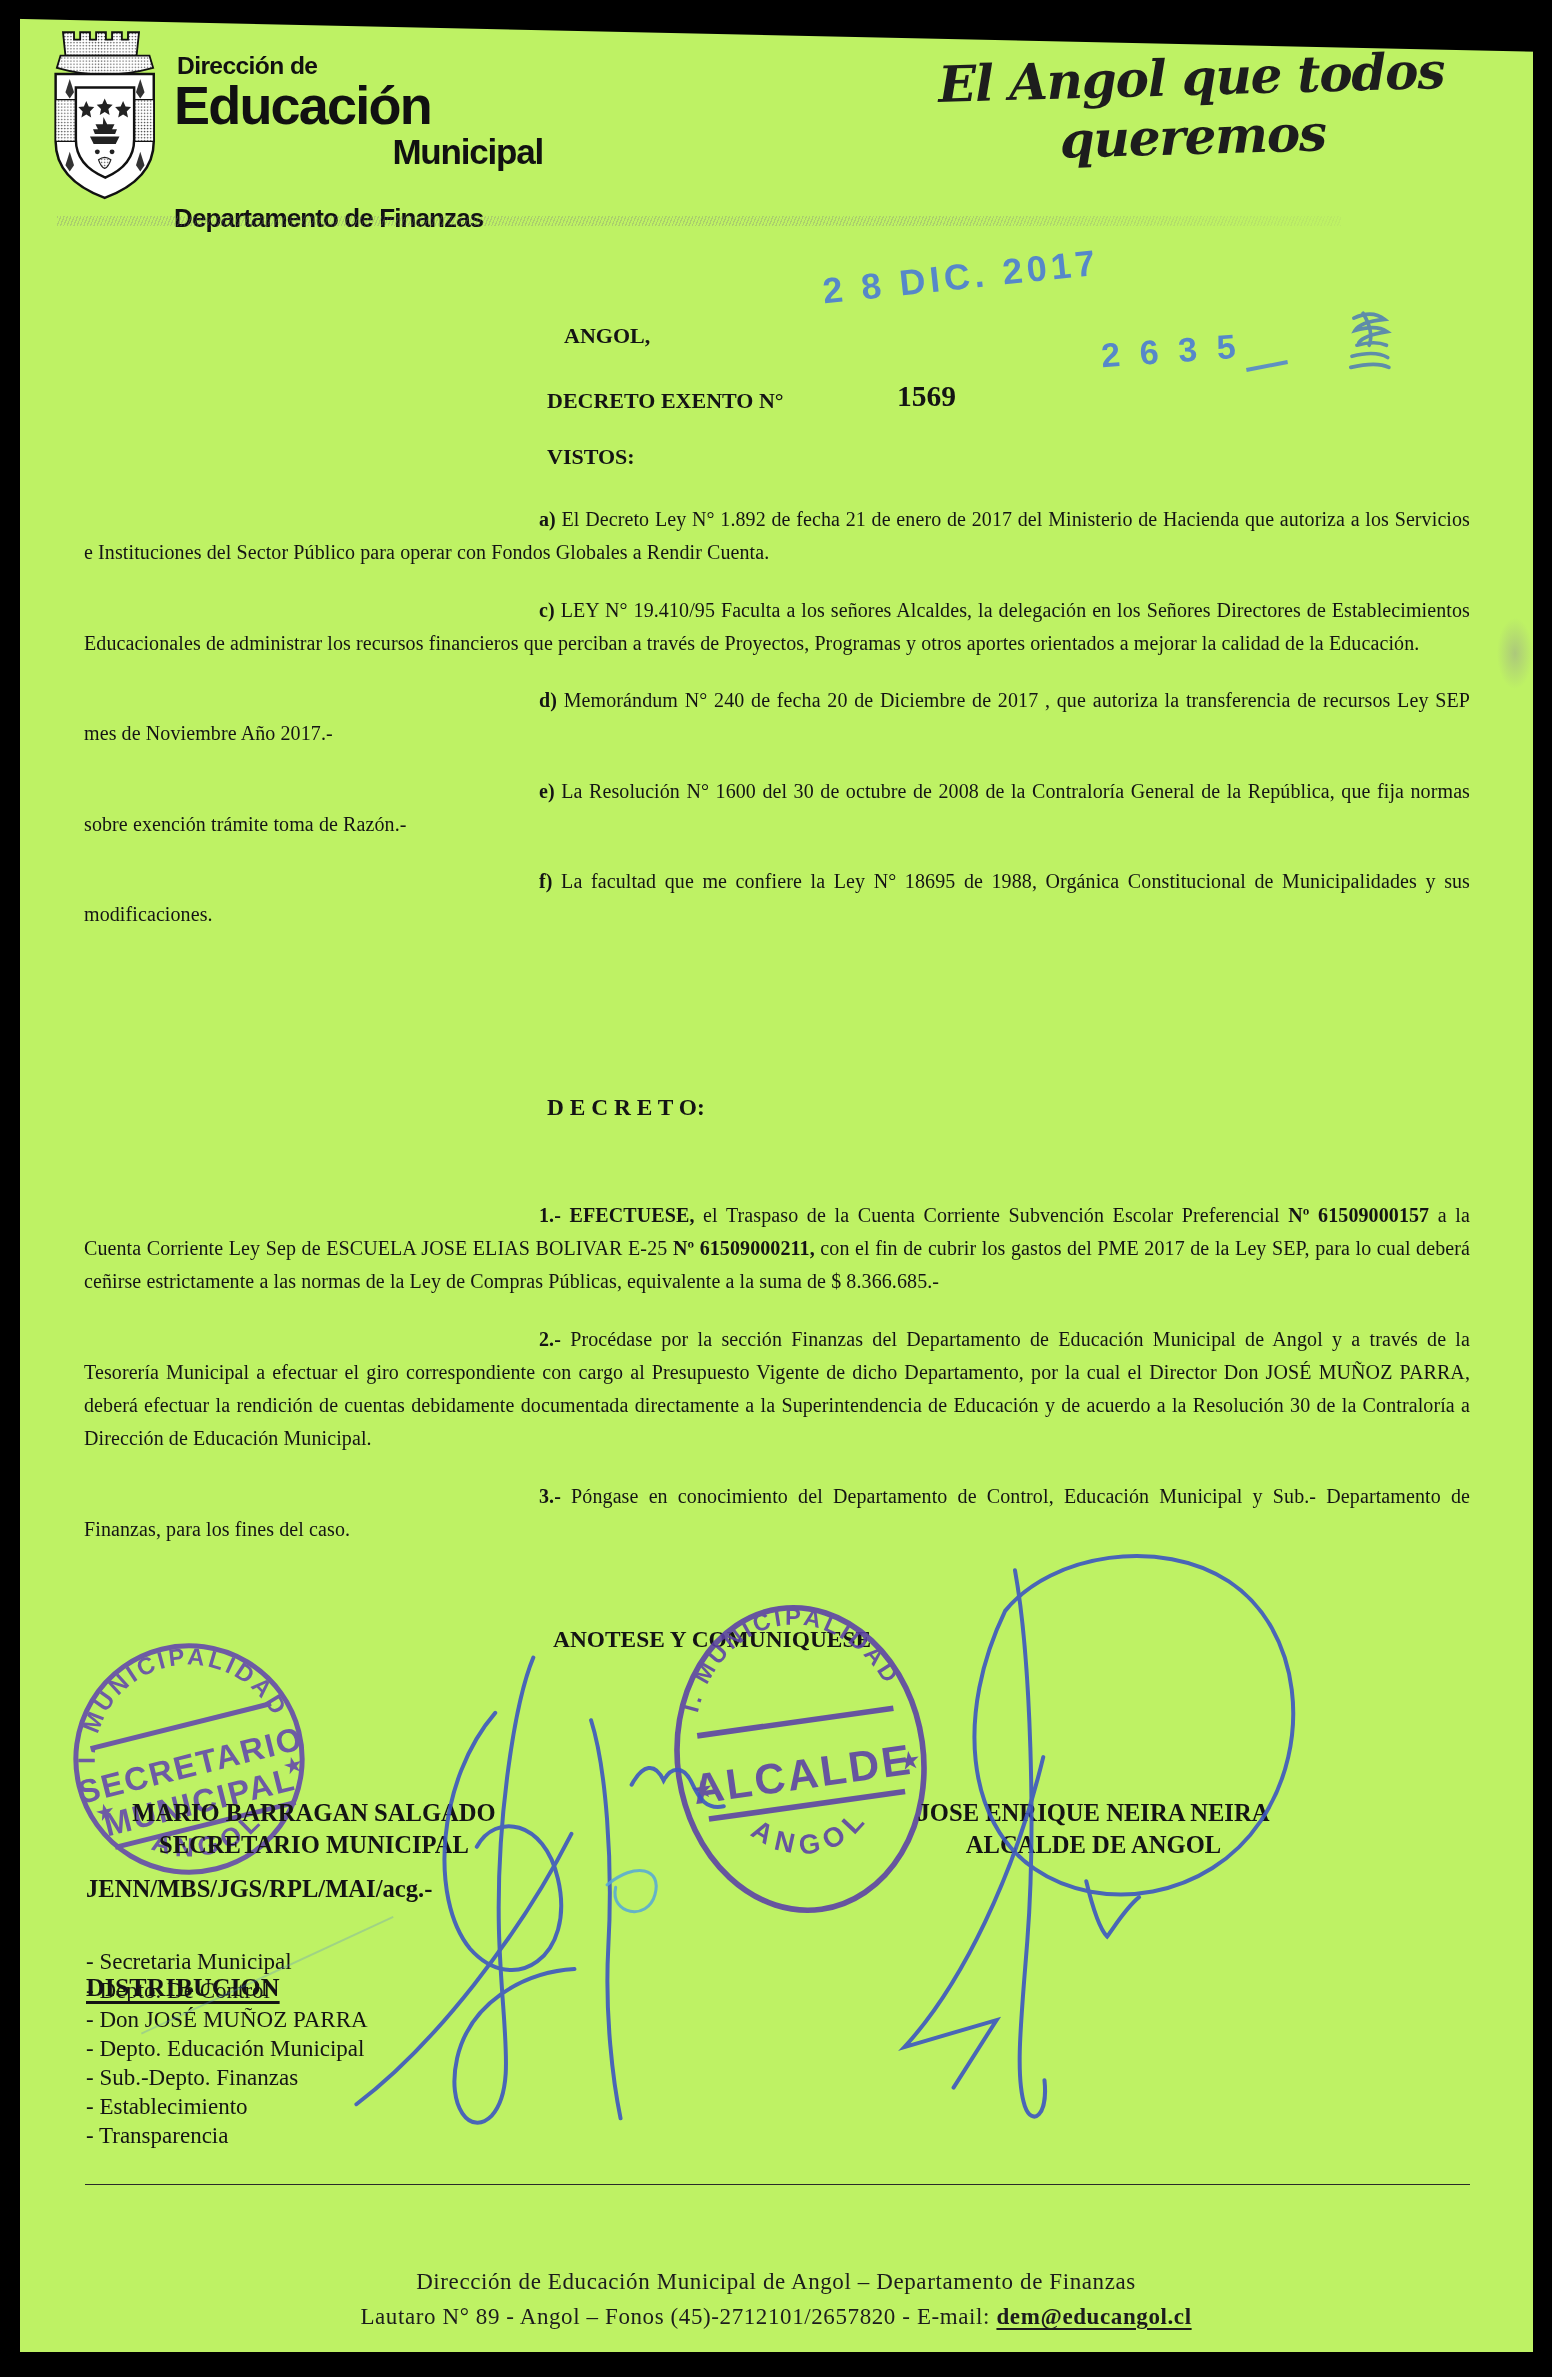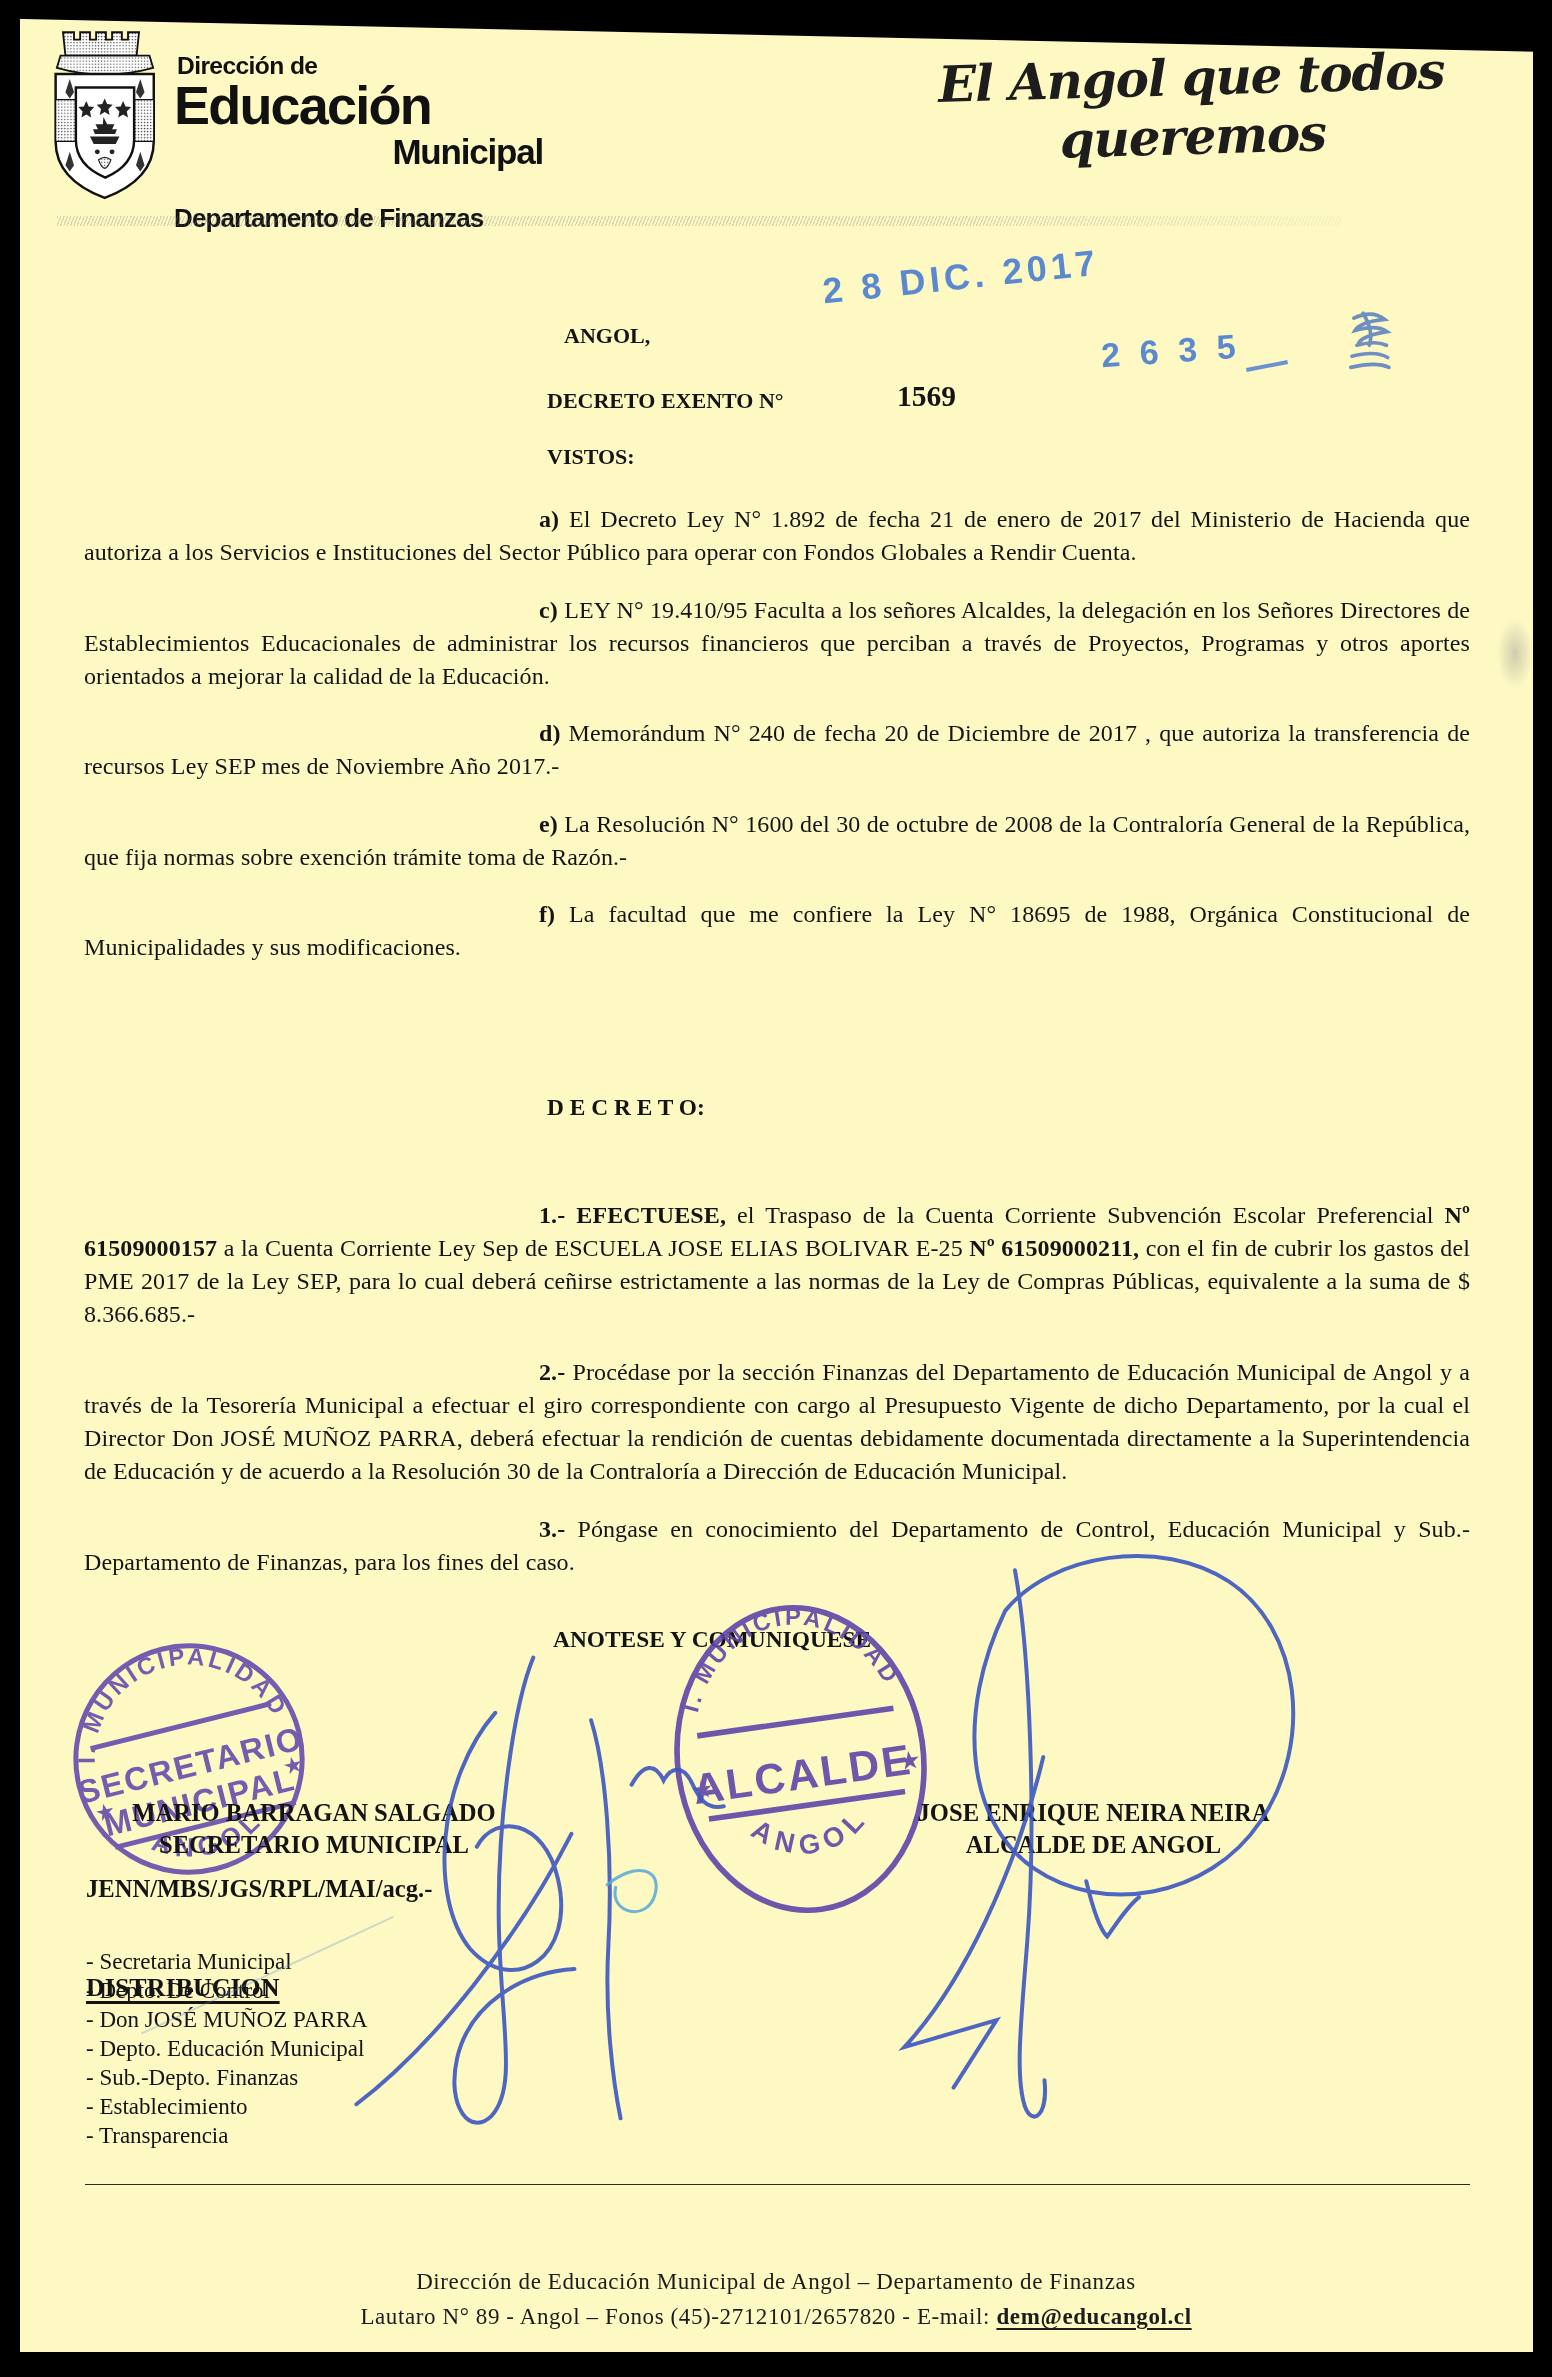--- a/index.html
+++ b/index.html
@@ -1,16 +1,16 @@
 <!DOCTYPE html>
 <html style="font-size:9.8px"><head>
 <meta charset="utf-8">
 <style>
   html,body{margin:0;padding:0;background:#000;}
-  #page{position:relative;width:1552px;height:2377px;background:#fef9c3;overflow:hidden;
+  #page{position:relative;width:1552px;height:2377px;background:#bef264;overflow:hidden;
         font-family:"Liberation Serif",serif;color:#141414;}
   
   .edge{position:absolute;background:#000;z-index:50;}
   .edge-top{left:0;top:0;width:1552px;height:52px;
             clip-path:polygon(0 0,1552px 0,1552px 52px,0 18.4px);}
   .edge-left{left:0;top:0;width:20px;height:2377px;}
   .edge-right{left:1533px;top:0;width:19.7px;height:2377px;}
   .edge-bottom{left:0;top:2352px;width:1552px;height:25px;}
 
   
@@ -42,21 +42,21 @@
   #declbl{left:547px;top:388px;}
   #decnum{left:897px;top:380px;font-size:29.5px;}
   #vistos{left:547px;top:444px;}
   #decreto{left:547px;top:1094px;font-size:23.4px;}
   #anotese{left:553px;top:1626px;font-size:23.4px;}
 
   
   .paras{position:absolute;left:84px;width:1386px;}
   #vistosList{top:503px;}
   #decretoList{top:1199px;}
-  .para{margin:0 0 24.6px 0;font-size:24px;line-height:33px;text-align:justify;
+  .para{margin:0 0 24.6px 0;font-size:20px;line-height:33px;text-align:justify;
         text-indent:455px;letter-spacing:0.1px;}
   #decretoList .para{margin-bottom:25px;}
 
   
   .sigtxt{position:absolute;font-weight:700;font-size:24.6px;white-space:nowrap;z-index:8;}
   #lname{left:68px;top:1799px;width:492px;text-align:center;}
   #ltitle{left:68px;top:1831px;width:492px;text-align:center;}
   #rname{left:897px;top:1799px;width:393px;text-align:center;}
   #rtitle{left:897px;top:1831px;width:393px;text-align:center;}
   #initials{position:absolute;left:86px;top:1875px;font-weight:700;font-size:24.6px;}

